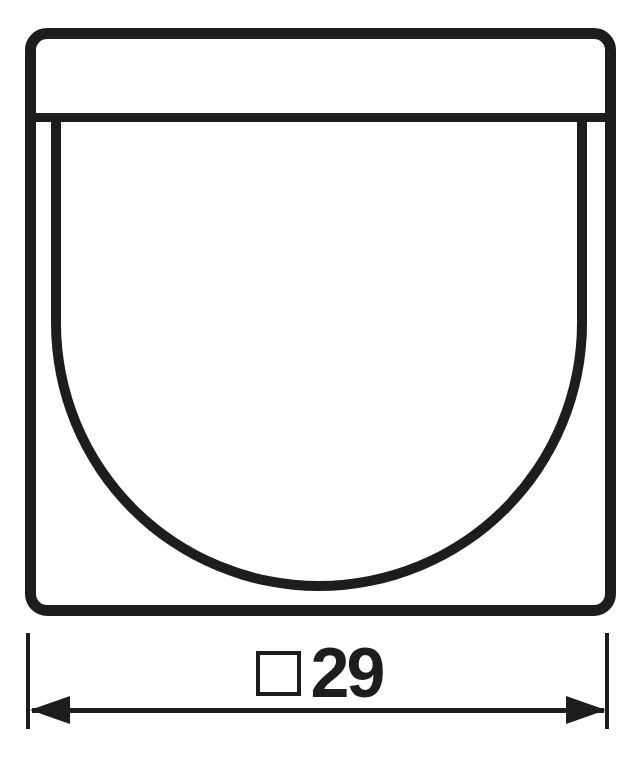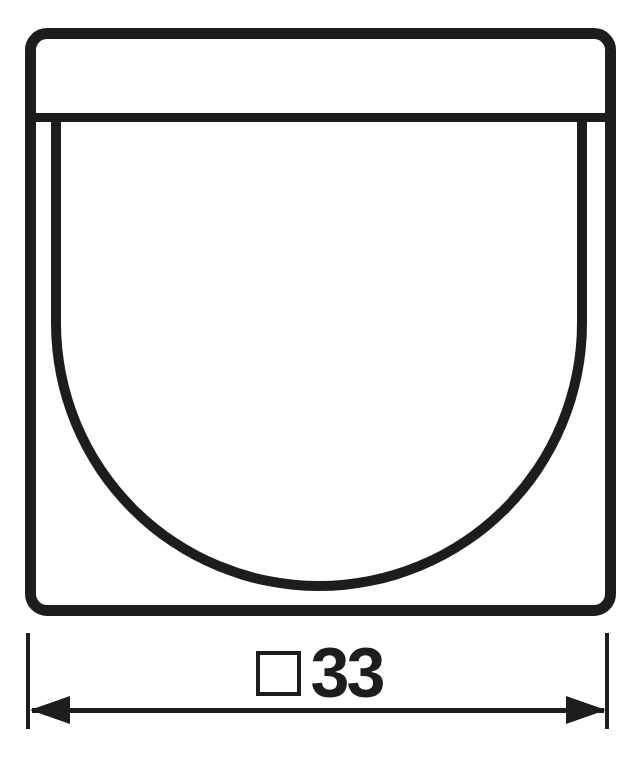--- a/index.html
+++ b/index.html
@@ -117,16 +117,16 @@
   <div class="ext-line left"></div>
   <div class="ext-line right"></div>
 
   <div class="dim-line"></div>
 
   <div class="arrowhead left"></div>
   <div class="arrowhead right"></div>
 
   <div class="dim-label">
     <span class="square-symbol"></span>
-    <span class="dim-value">33</span>
+    <span class="dim-value">29</span>
   </div>
 
 </div>
 
 </body></html>

